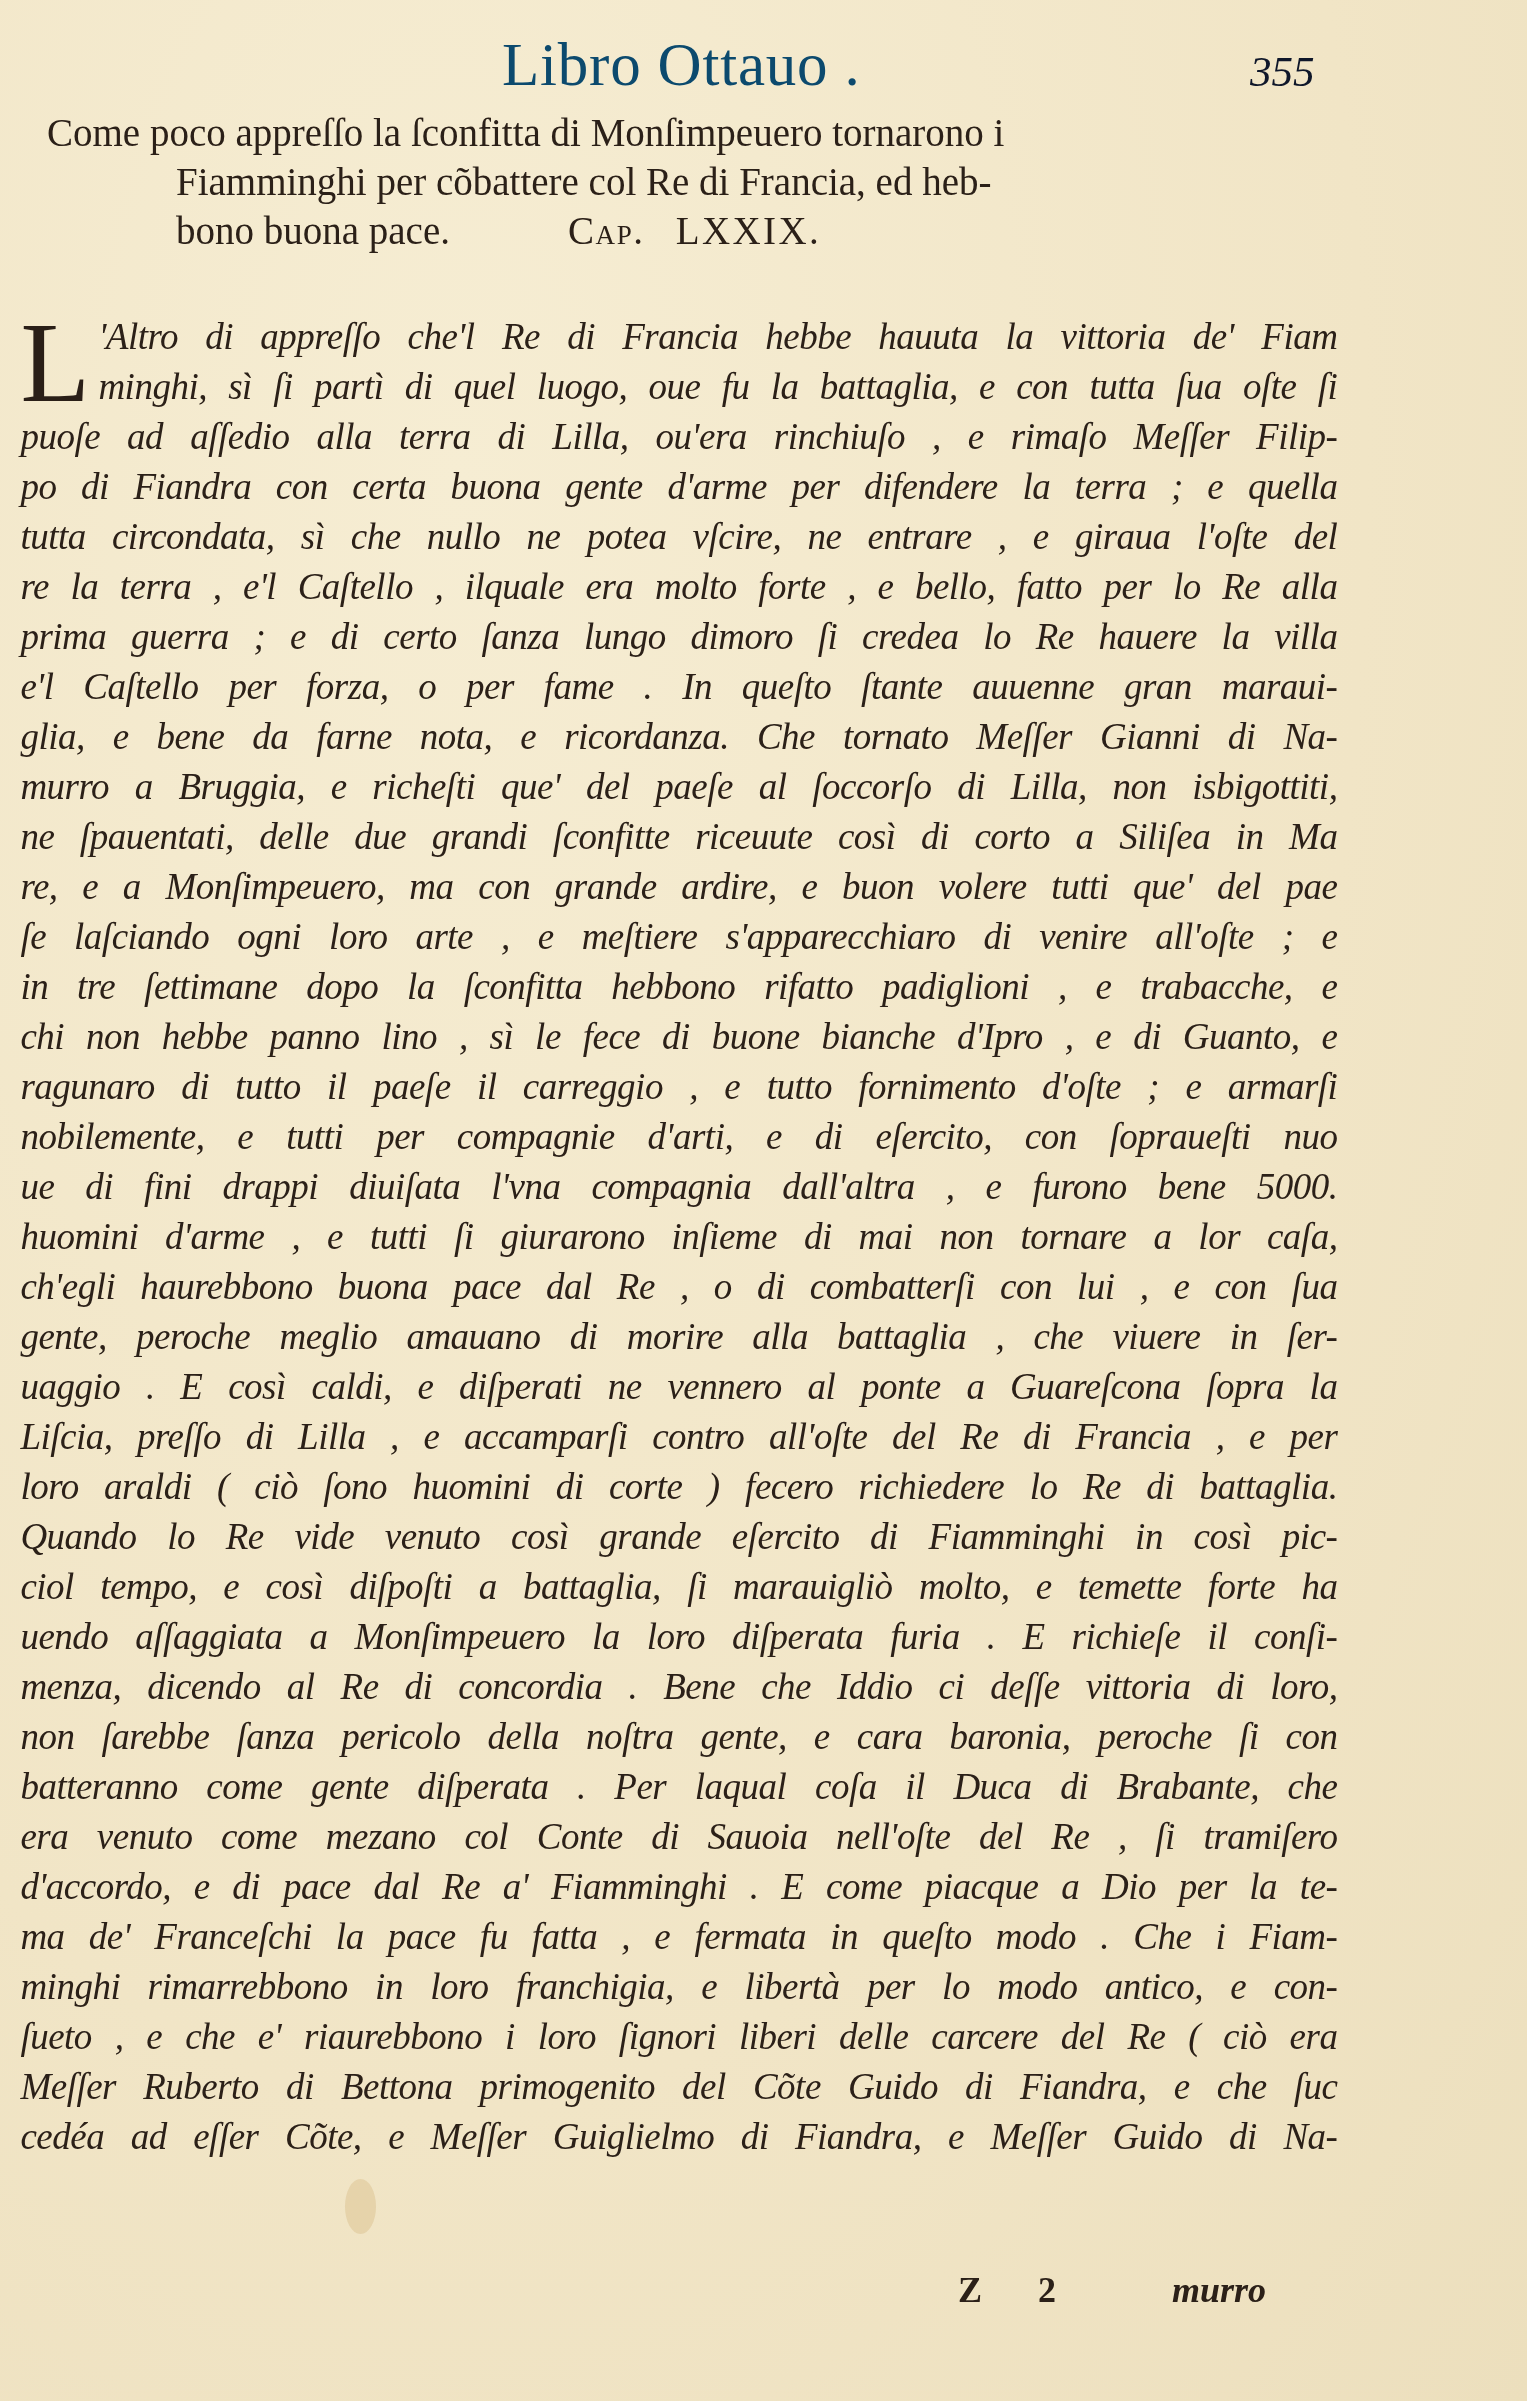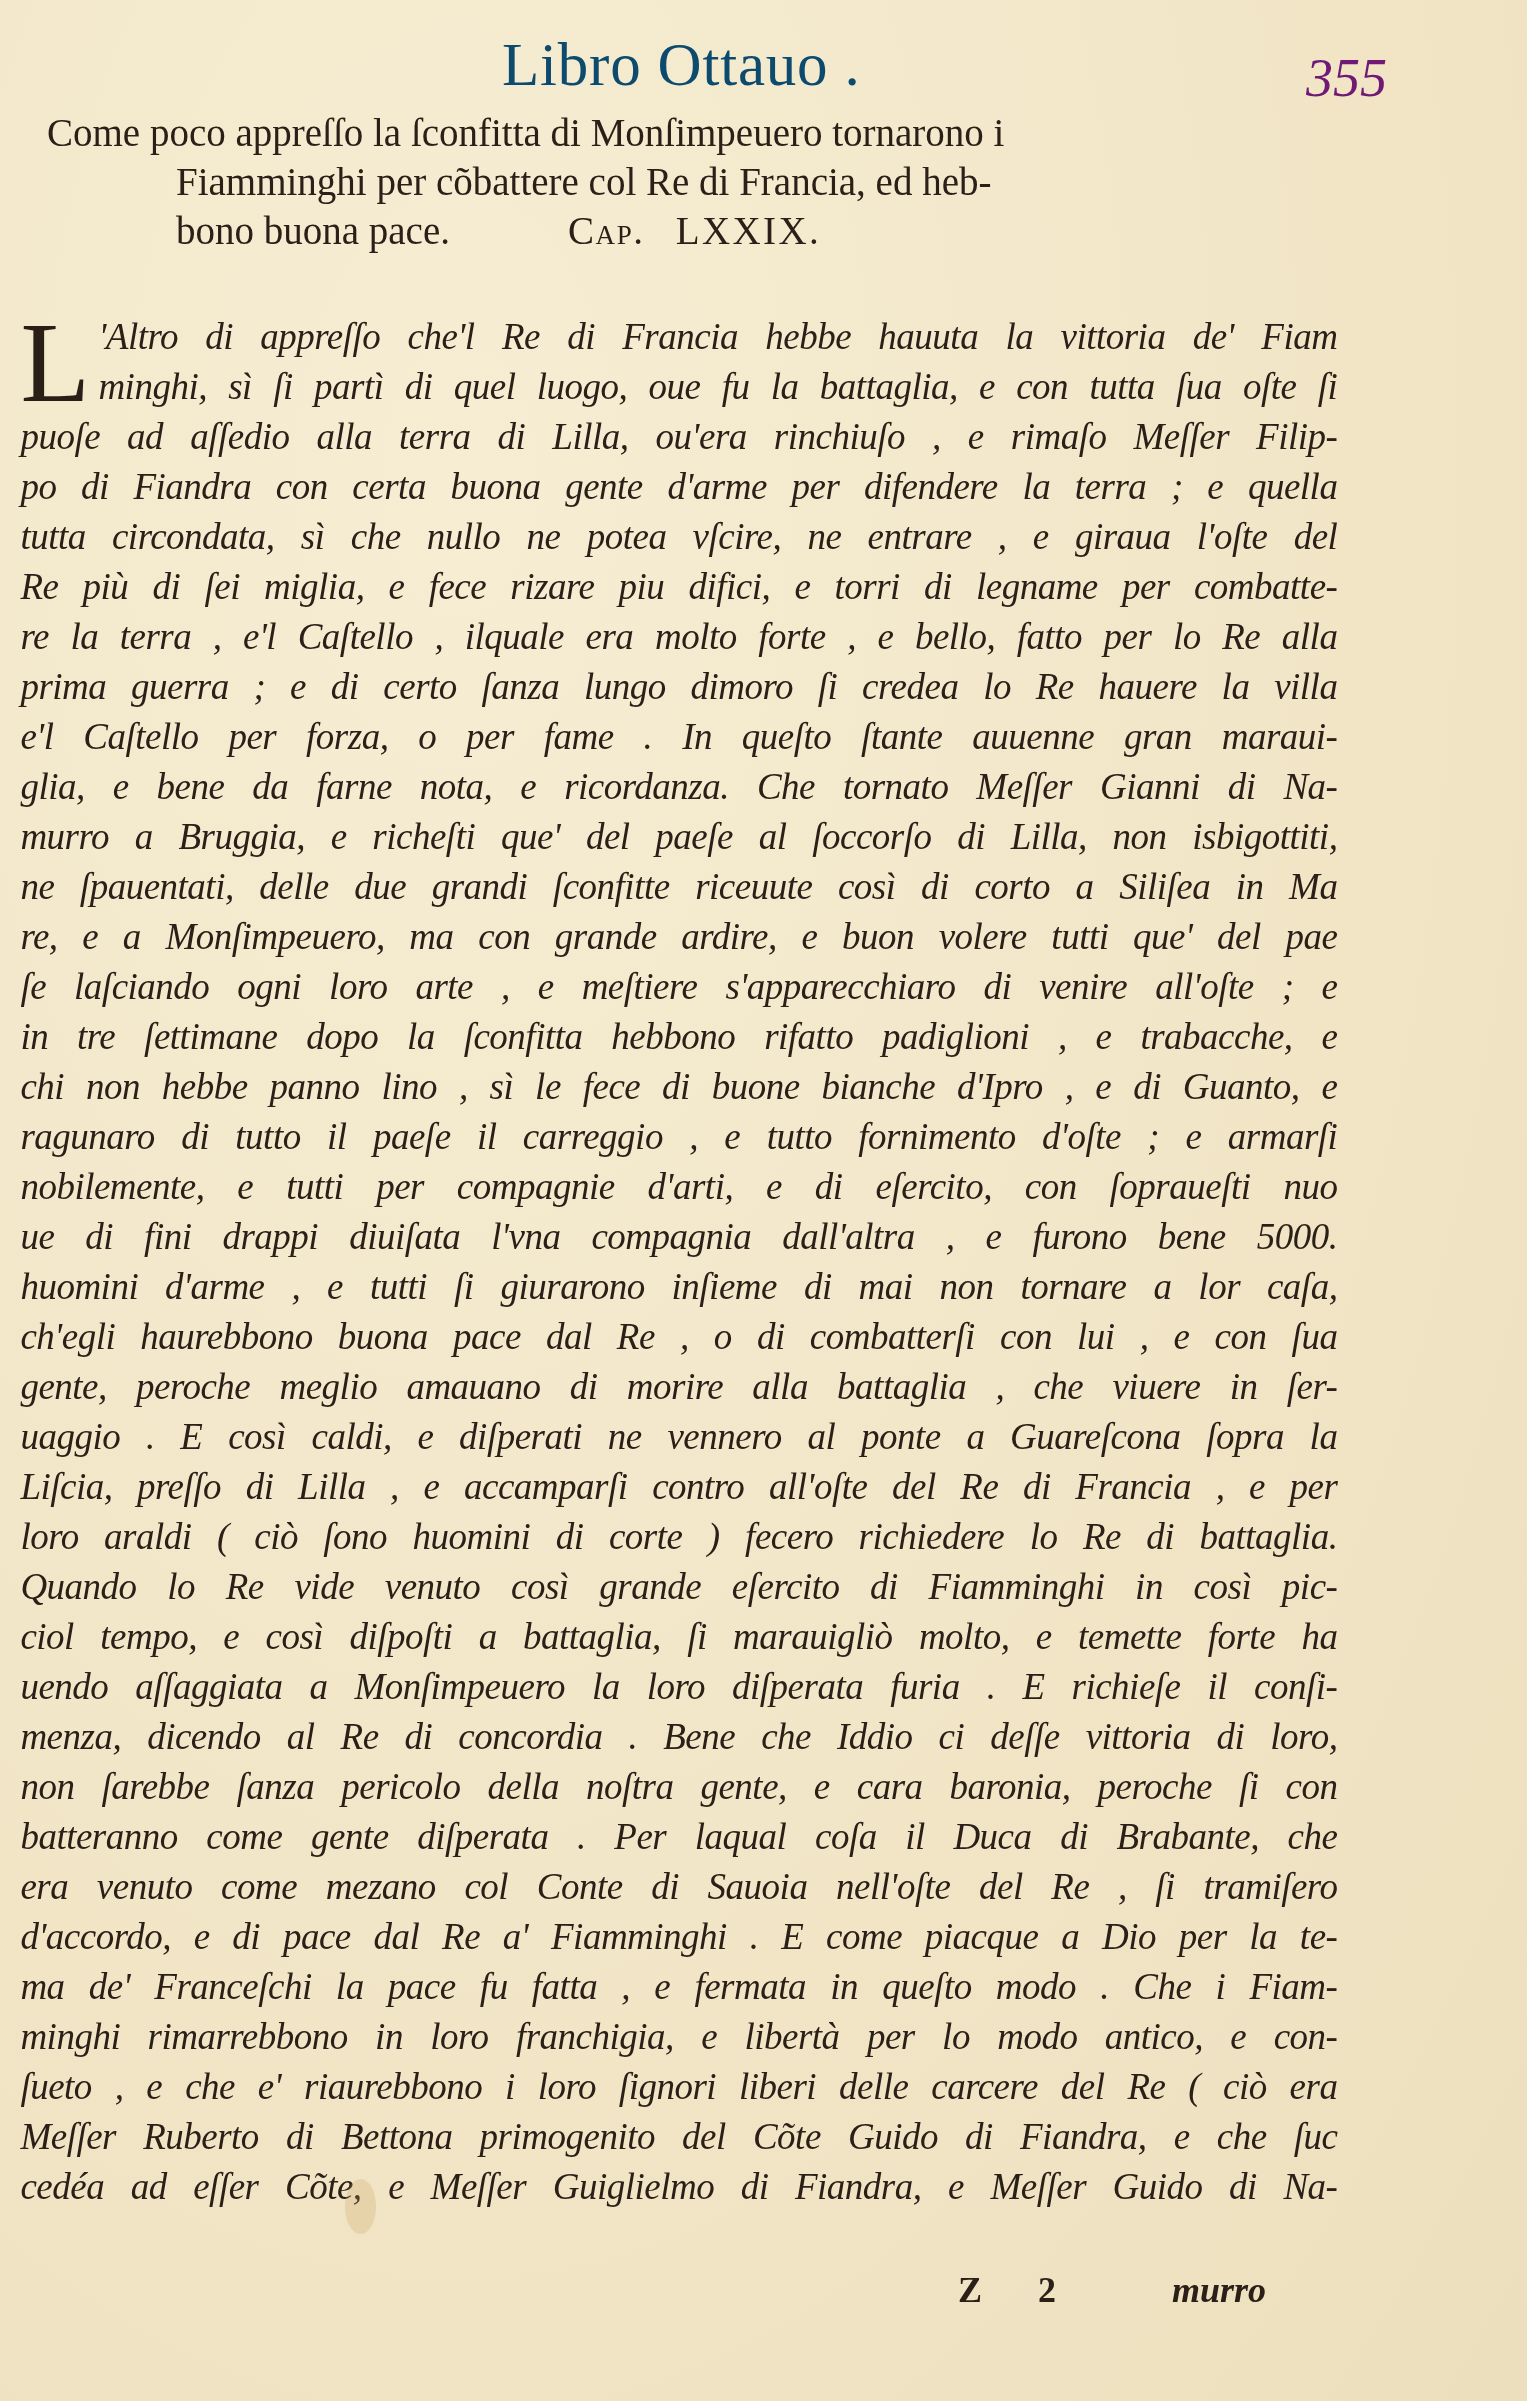--- a/index.html
+++ b/index.html
@@ -17,24 +17,24 @@
       position: absolute;
       top: 30px;
       left: 502px;
       font-size: 61px;
       letter-spacing: 0.8px;
       color: #0c4a6e;
     }
     .folio {
       position: absolute;
       top: 47px;
-      left: 1306px;
-      font-size: 54px;
+      left: 1250px;
+      font-size: 43px;
       font-style: italic;
-      color: #701a75;
+      color: #0f172a;
     }
     .chapter-title {
       position: absolute;
       top: 108px;
       left: 47px;
       width: 1254px;
       font-size: 39px;
       line-height: 49px;
       color: #2b2018;
     }
@@ -111,21 +111,20 @@
   <span class="l3"><span>bono buona pace.</span><span class="cap">Cap.</span><span class="capnum">LXXIX.</span></span>
 </div>
 
 <div class="body-text">
   <div class="dropcap">L</div>
   <div class="body-line indent">'Altro di appreſſo che'l Re di Francia hebbe hauuta la vittoria de' Fiam</div>
   <div class="body-line indent">minghi, sì ſi partì di quel luogo, oue fu la battaglia, e con tutta ſua oſte ſi</div>
   <div class="body-line">puoſe ad aſſedio alla terra di Lilla, ou'era rinchiuſo , e rimaſo Meſſer Filip-</div>
   <div class="body-line">po di Fiandra con certa buona gente d'arme per difendere la terra ; e quella</div>
   <div class="body-line">tutta circondata, sì che nullo ne potea vſcire, ne entrare , e giraua l'oſte del</div>
-  <div class="body-line">Re più di ſei miglia, e fece rizare piu difici, e torri di legname per combatte-</div>
   <div class="body-line">re la terra , e'l Caſtello , ilquale era molto forte , e bello, fatto per lo Re alla</div>
   <div class="body-line">prima guerra ; e di certo ſanza lungo dimoro ſi credea lo Re hauere la villa</div>
   <div class="body-line">e'l Caſtello per forza, o per fame . In queſto ſtante auuenne gran maraui-</div>
   <div class="body-line">glia, e bene da farne nota, e ricordanza. Che tornato Meſſer Gianni di Na-</div>
   <div class="body-line">murro a Bruggia, e richeſti que' del paeſe al ſoccorſo di Lilla, non isbigottiti,</div>
   <div class="body-line">ne ſpauentati, delle due grandi ſconfitte riceuute così di corto a Siliſea in Ma</div>
   <div class="body-line">re, e a Monſimpeuero, ma con grande ardire, e buon volere tutti que' del pae</div>
   <div class="body-line">ſe laſciando ogni loro arte , e meſtiere s'apparecchiaro di venire all'oſte ; e</div>
   <div class="body-line">in tre ſettimane dopo la ſconfitta hebbono rifatto padiglioni , e trabacche, e</div>
   <div class="body-line">chi non hebbe panno lino , sì le fece di buone bianche d'Ipro , e di Guanto, e</div>

